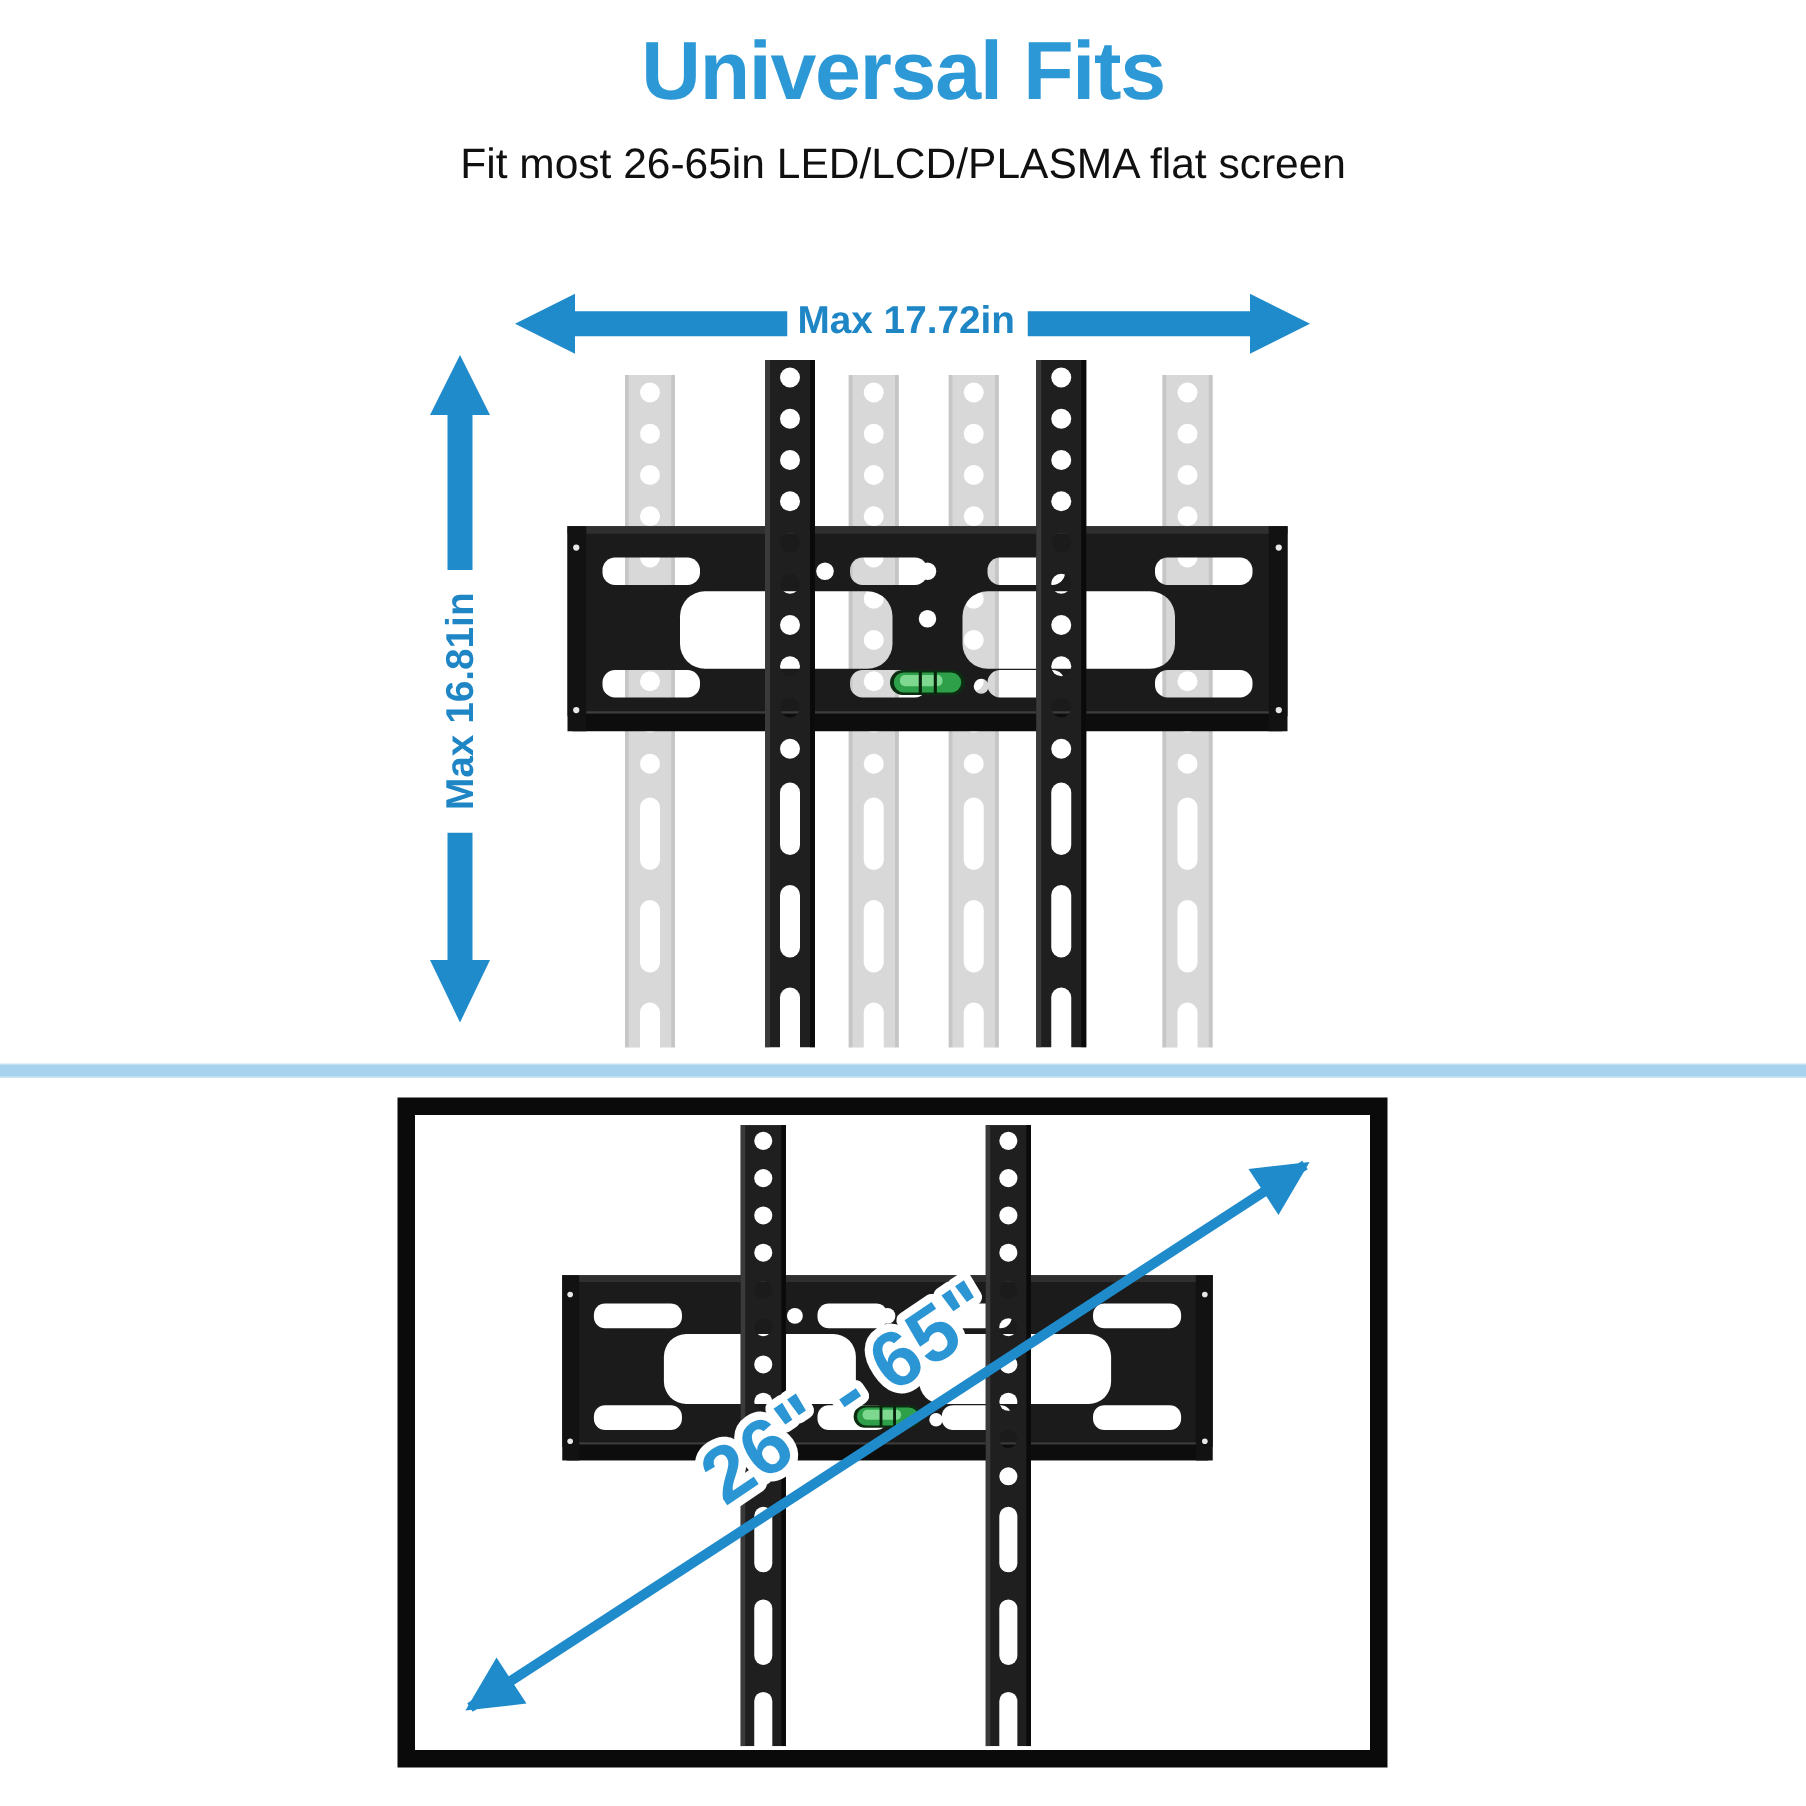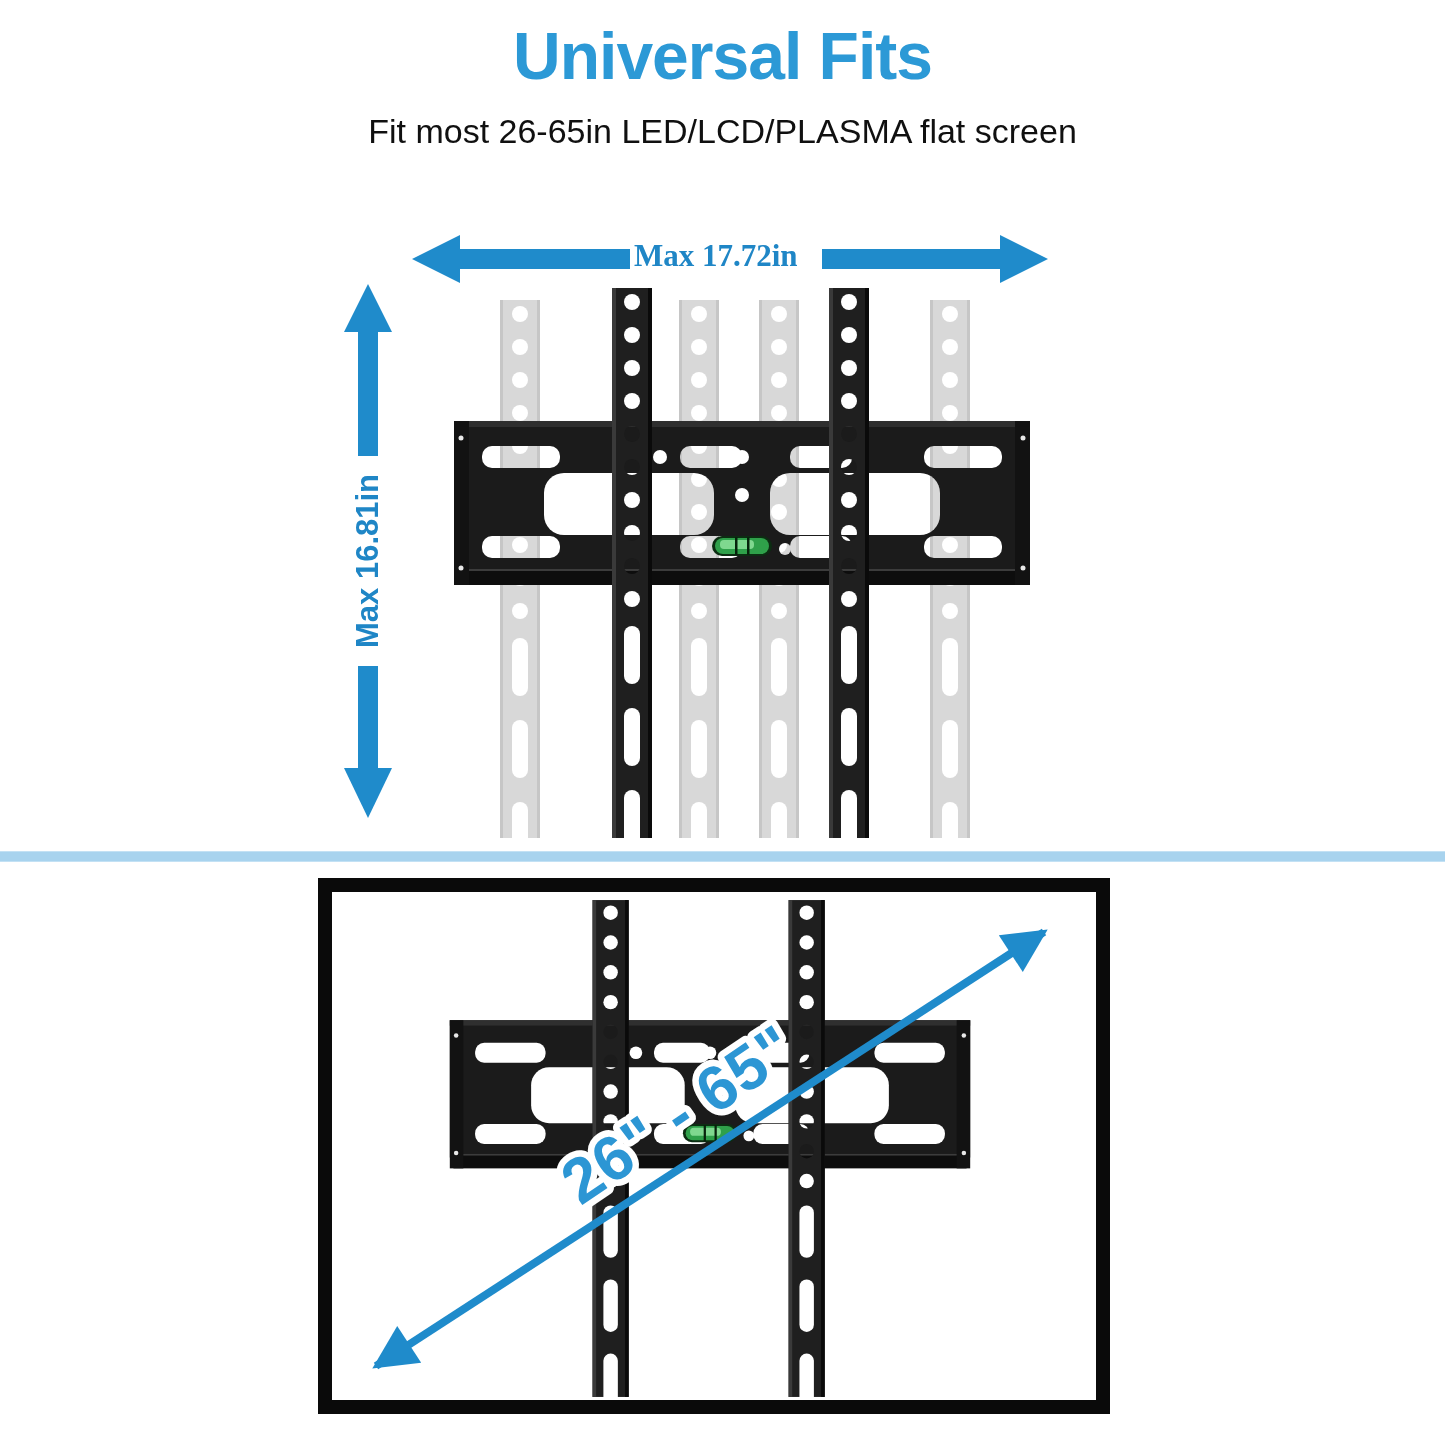--- a/index.html
+++ b/index.html
@@ -3,22 +3,22 @@
 <meta charset="utf-8">
 <style>
   html,body{margin:0;padding:0;background:#fff;}
   .page{position:relative;width:1445px;height:1445px;background:#fff;overflow:hidden;
         font-family:"Liberation Sans", sans-serif;padding-left:12px;}
   .abs{position:absolute;}
   .page-title{left:0;top:18px;width:1445px;text-align:center;
               font-size:66px;font-weight:bold;color:#2C99D6;letter-spacing:-1px;}
   .subtitle{left:0;top:110px;width:1445px;text-align:center;color:#101010;
             font-size:34px;line-height:1.24;}
-  .dim-label-h{left:634px;top:238px;width:178px;text-align:left;
-               font-size:31px;font-weight:bold;color:#1F86C6;white-space:nowrap;font-family:Liberation Serif, serif;}
+  .dim-label-h{left:634px;top:238px;width:178px;text-align:right;
+               font-size:31px;font-weight:bold;color:#1F86C6;white-space:nowrap;}
   .dim-label-v{left:340px;top:466px;width:56px;height:190px;display:flex;
                align-items:center;justify-content:center;
                writing-mode:vertical-rl;transform:rotate(180deg);
                font-size:31px;font-weight:bold;color:#1F86C6;white-space:nowrap;}
   .divider{left:0;top:851px;width:1445px;height:9px;background:#A8D3EE;
            border-top:1px solid #c3e1f4;border-bottom:1px solid #c3e1f4;}
   .frame-box{left:318px;top:878px;width:792px;height:536px;box-sizing:border-box;
              border:14px solid #0A0A0A;background:#fff;}
   svg{display:block;}
 </style>

